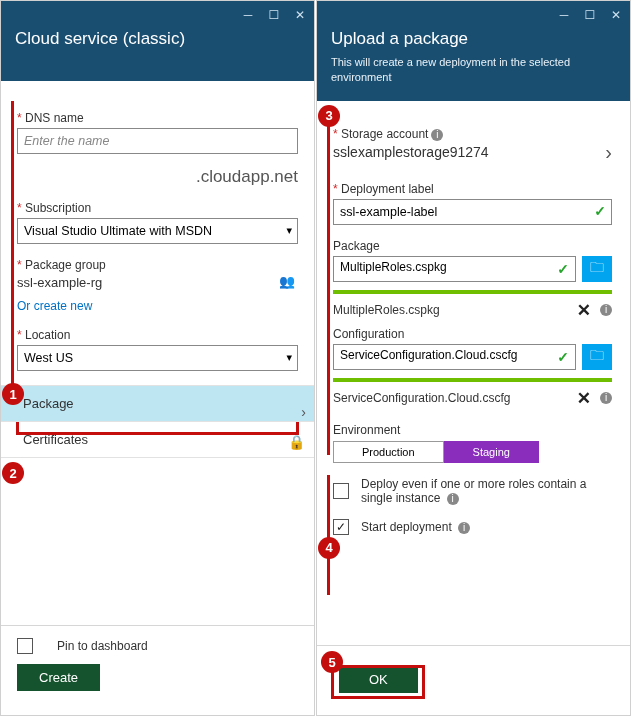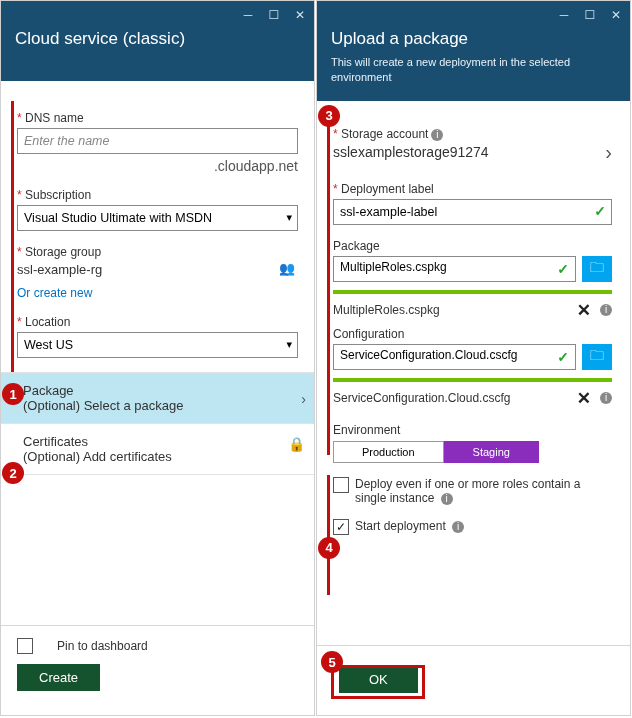--- a/index.html
+++ b/index.html
@@ -21,21 +21,21 @@
 
 .annot-vbar { position:absolute; width:3px; background:#c40d0d; }
 .annot-box  { position:absolute; border:3px solid #c40d0d; }
 .annot-circle { position:absolute; width:22px; height:22px; border-radius:50%; background:#c40d0d; color:#fff; font-weight:bold; font-size:13px; display:flex; align-items:center; justify-content:center; z-index:20; }
 
 
 .field { margin-bottom: 14px; position: relative; }
 .field-label { font-size: 12px; color: #333; margin-bottom: 3px; display:block; }
 .req::before { content: "* "; color:#d02a2a; }
 .field-link { color: #0072c6; font-size:12px; cursor:pointer; }
-.field-suffix { font-size:14px; color:#555; text-align:right; margin-top:4px; }
+.field-suffix { font-size:17px; color:#555; text-align:right; margin-top:13px; }
 
 input.txt, select.sel { width: 100%; height: 26px; border:1px solid #888; padding: 2px 6px; font-size:12.5px; background:#fff; }
 input.txt::placeholder { color:#888; font-style:italic; }
 .check-icon { position:absolute; right:6px; top:4px; color:#26a32b; font-size:14px; font-weight:bold; }
 select.sel { appearance:none; -webkit-appearance:none; background-image:none; }
 .sel-caret { position:absolute; right:6px; top:23px; font-size:11px; pointer-events:none; }
 
 .readonly-val { font-size:13px; color:#333; margin-top:3px; }
 .mini-icon { position:absolute; right:2px; top:16px; color:#555; font-size:13px; }
 
@@ -54,21 +54,21 @@
 .filebox { flex:1; height:26px; border:1px solid #888; padding:3px 22px 3px 6px; font-size:12px; position:relative; background:#fff; }
 .browse-btn { width:30px; height:26px; background:#00a4ef; color:#fff; display:flex; align-items:center; justify-content:center; cursor:pointer; font-size:14px; }
 .progress-bar { height:4px; background:#6fbf00; margin-top:8px; }
 .file-status { display:flex; align-items:center; gap:6px; margin-top:6px; font-size:12px; color:#333; }
 .file-status .x { font-size:17px; font-weight:bold; color:#222; margin-left:auto; cursor:pointer; }
 
 .env-toggle { display:flex; align-items:center; margin-top:4px; }
 .env-opt { padding:4px 28px; font-size:11px; border:1px solid #999; cursor:pointer; }
 .env-opt.active { background:#8a2dbd; color:#fff; border-color:#8a2dbd; }
 
-.chk-row { display:flex; align-items:flex-start; gap:6px; font-size:12px; color:#333; margin-top:10px; }
+.chk-row { display:flex; align-items:center; gap:12px; font-size:12px; color:#333; margin-top:10px; }
 .chk-box { width:16px; height:16px; border:1px solid #555; flex-shrink:0; display:flex; align-items:center; justify-content:center; font-size:12px; }
 .chk-box.checked::after { content:"✓"; color:#222; }
 
 
 .blade-footer { position:absolute; left:0; right:0; bottom:0; border-top:1px solid #d6d6d6; background:#fff; padding:12px 16px 22px 16px; height:90px; }
 .btn-primary { background:#14532d; color:#fff; border:none; padding:6px 22px; font-size:13px; cursor:pointer; }
 .pin-row { display:flex; align-items:center; gap:24px; font-size:12px; color:#333; margin-bottom:10px; }
 .pin-box { width:16px; height:16px; border:1px solid #555; }
 </style>
 </head>
@@ -97,49 +97,47 @@
 
     <div class="field">
       <label class="field-label req">Subscription</label>
       <select class="sel">
         <option>Visual Studio Ultimate with MSDN</option>
       </select>
       <span class="sel-caret">▾</span>
     </div>
 
     <div class="field" style="margin-bottom:6px;">
-      <label class="field-label req">Storage group</label>
+      <label class="field-label req">Package group</label>
       <div class="readonly-val">ssl-example-rg</div>
       <span class="mini-icon">👥</span>
     </div>
     <div class="field">
       <span class="field-link">Or create new</span>
     </div>
 
     <div class="field">
       <label class="field-label req">Location</label>
       <select class="sel">
         <option>West US</option>
       </select>
       <span class="sel-caret">▾</span>
     </div>
 
     <div style="position:relative; margin-left:-16px; margin-right:-16px;">
       <div class="annot-box" style="left:15px; right:15px; top:0; height:50px;"></div>
       <div class="row-opt selected" style="padding-left:22px;">
         <div class="row-title">Package</div>
-        <div class="row-sub">(Optional) Select a package</div>
         <span class="chev">›</span>
       </div>
     </div>
     <div class="annot-circle" style="left:1px; top:381px;">2</div>
 
     <div class="row-opt" style="margin-left:-16px; margin-right:-16px; padding-left:22px; border-bottom:1px solid #e2e2e2;">
       <div class="row-title">Certificates</div>
-      <div class="row-sub">(Optional) Add certificates</div>
       <span class="chev" style="top:12px;">🔒</span>
     </div>
 
   </div>
 
   <div class="blade-footer">
     <div class="pin-row">
       <div class="pin-box"></div>
       <span>Pin to dashboard</span>
     </div>

